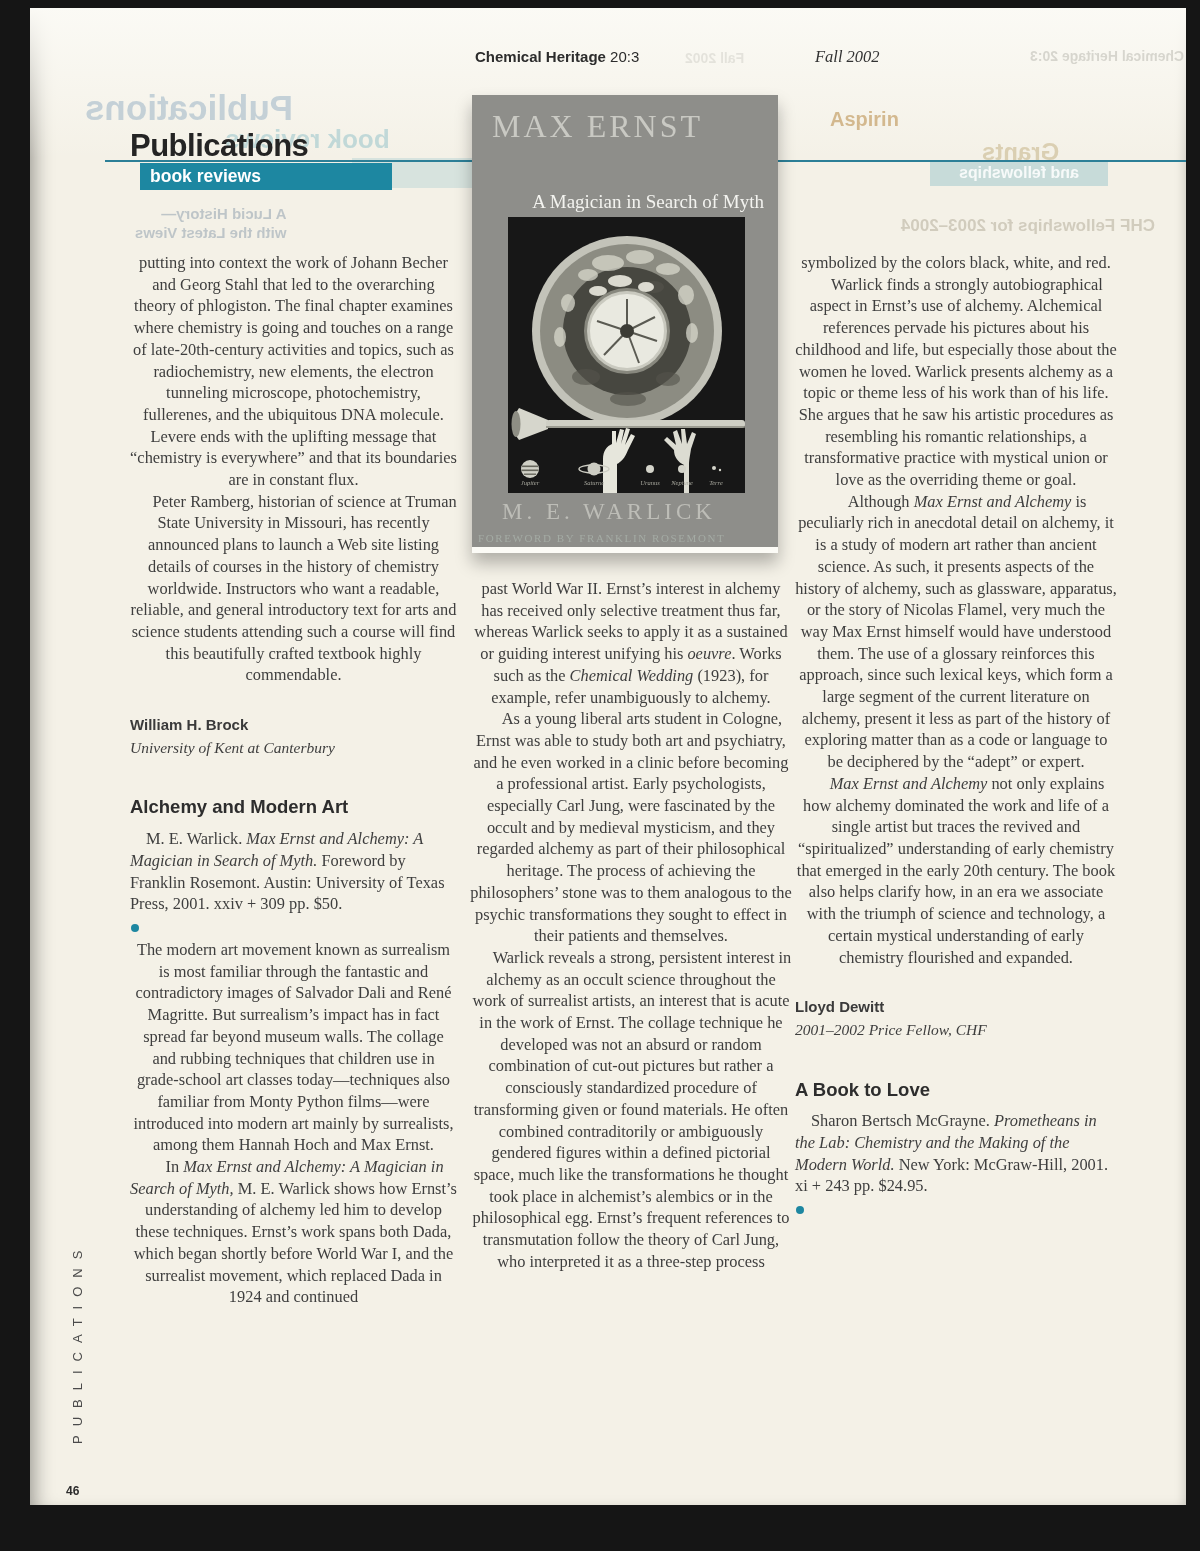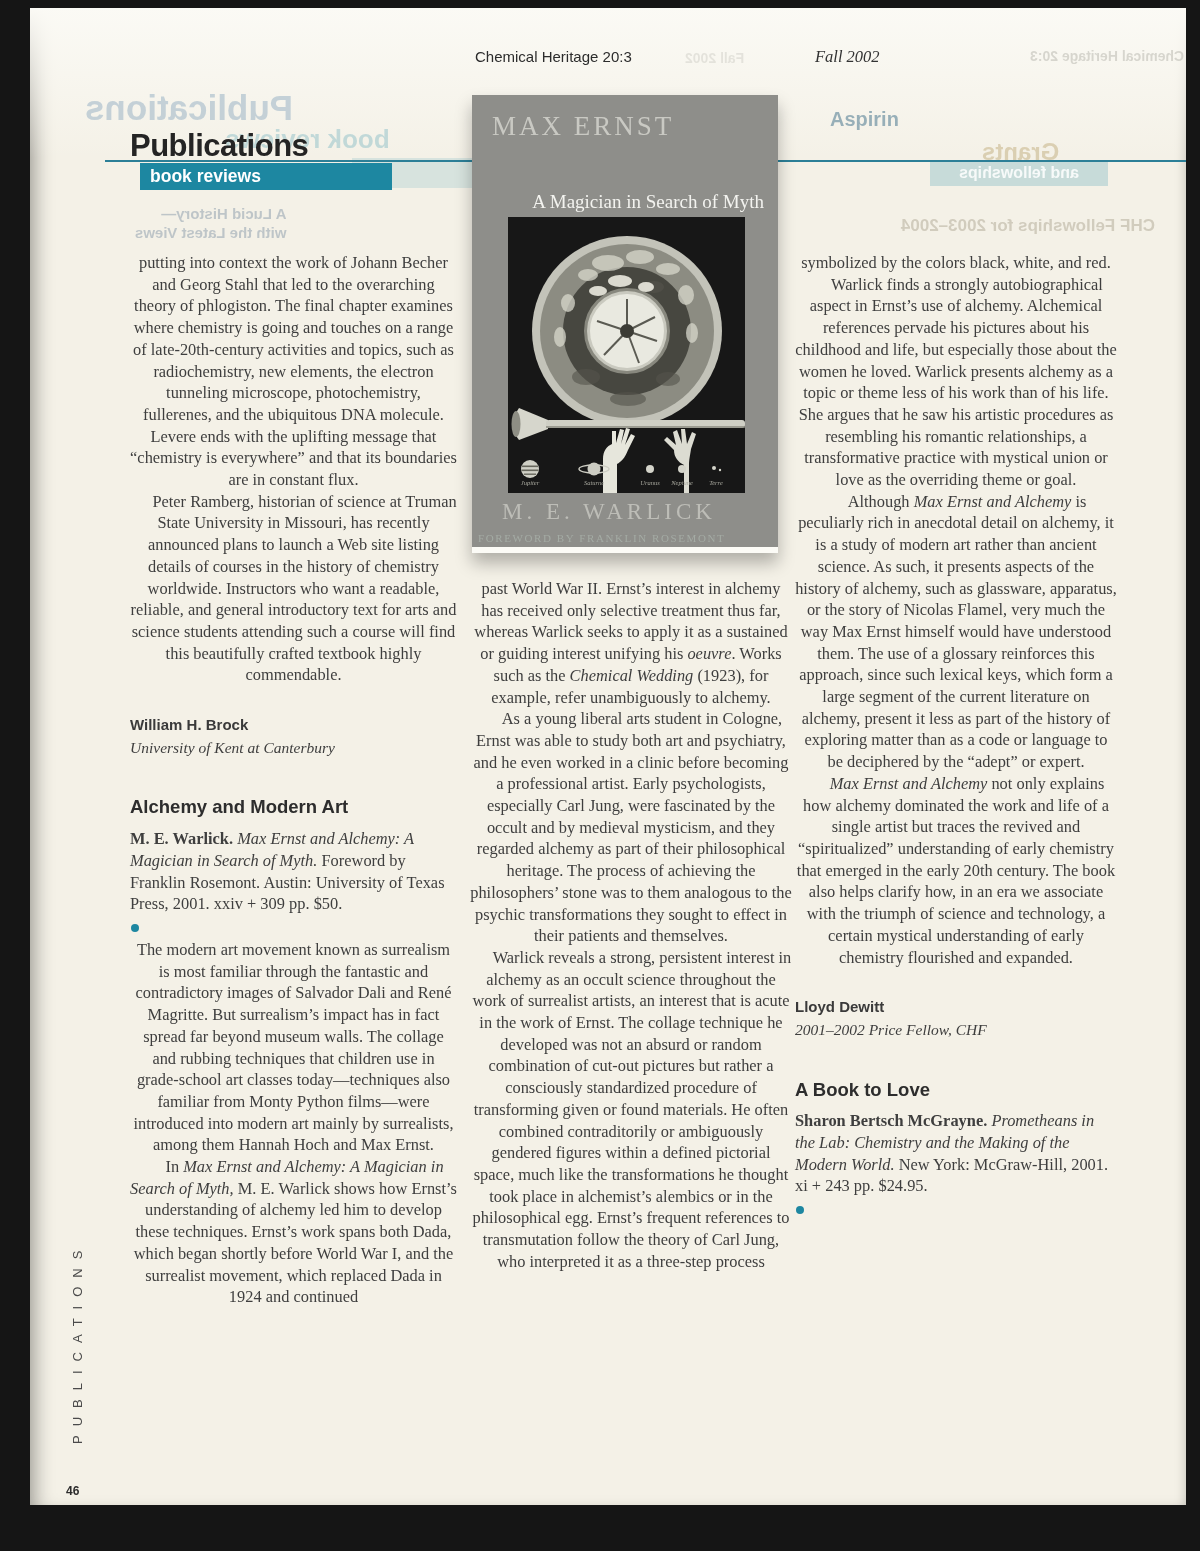--- a/index.html
+++ b/index.html
@@ -5,62 +5,62 @@
   html,body{margin:0;padding:0;}
   body{width:1200px;height:1551px;position:relative;background:#151515;overflow:hidden;
        font-family:"Liberation Serif",serif;}
   .page{position:absolute;left:30px;top:8px;width:1156px;height:1497px;background:#f4f1e7;overflow:hidden;
         box-shadow:inset 16px 0 20px -12px rgba(0,0,0,.38), inset -8px 0 12px -8px rgba(0,0,0,.22);}
   .page::before{content:"";position:absolute;left:0;top:0;right:0;height:150px;
         background:linear-gradient(#fbfaf5, rgba(251,250,245,0));}
   
   .journal{position:absolute;left:445px;top:40px;font-family:"Liberation Sans",sans-serif;
            font-size:15px;color:#2c2c2c;z-index:2;}
-  .journal .jb{font-weight:normal;margin-top:42px;}
+  .journal .jb{font-weight:bold;margin-top:42px;}
   .season{position:absolute;left:785px;top:39px;font-style:italic;font-size:16.5px;color:#333;z-index:2;}
   
   .rule{position:absolute;left:75px;right:0;top:152px;height:2px;background:#2c7f97;z-index:1;}
   
   .masthead-title{position:absolute;left:100px;top:120px;font-family:"Liberation Sans",sans-serif;
         font-weight:bold;font-size:31px;letter-spacing:-0.5px;color:#242424;z-index:2;}
   .masthead-banner{position:absolute;left:110px;top:155px;width:252px;height:27px;background:#1d87a1;
         color:#fff;font-family:"Liberation Sans",sans-serif;font-weight:bold;font-size:17.5px;
         line-height:27px;padding-left:10px;box-sizing:border-box;z-index:2;}
   
   .ghost{position:absolute;font-family:"Liberation Sans",sans-serif;font-weight:bold;z-index:1;}
   .mir{transform:scaleX(-1);}
   .g-masthead{left:55px;top:80px;font-size:35px;color:#93aec3;opacity:.5;}
   .g-banner-text{left:195px;top:116px;font-size:26px;color:#2a8fa8;opacity:.25;}
   .g-banner-bar{left:322px;top:150px;width:120px;height:30px;background:rgba(42,143,168,.14);}
   .g-teaser{left:105px;top:196px;font-size:15px;line-height:19px;color:#7d91a4;opacity:.45;}
-  .g-aspirin{left:800px;top:100px;font-size:20px;color:#0c4a6e;opacity:.4;}
+  .g-aspirin{left:800px;top:100px;font-size:20px;color:#a16207;opacity:.4;}
   .g-grants{left:952px;top:130px;font-size:24px;color:#c2ae7e;opacity:.5;}
   .g-grants-bar{left:900px;top:152px;width:178px;height:26px;background:rgba(42,143,168,.22);
         color:rgba(255,255,255,.85);font-size:16px;line-height:26px;text-align:center;}
   .g-chf{left:815px;top:208px;font-size:17px;color:#b5ae9c;opacity:.55;width:310px;}
   .g-header{left:1000px;top:40px;font-size:14px;color:#8a8a80;opacity:.3;}
   .g-fall{left:655px;top:42px;font-size:14px;color:#8a8a80;opacity:.18;}
   
   .cover{position:absolute;left:442px;top:87px;width:306px;height:452px;background:#8e8e8a;z-index:3;
          border-bottom:6px solid #fcfbf6;box-shadow:0 10px 16px rgba(0,0,0,.28);}
-  .cover-title{position:absolute;left:20px;top:14px;font-size:27px;line-height:35px;letter-spacing:3px;
+  .cover-title{position:absolute;left:20px;top:14px;font-size:32px;line-height:35px;letter-spacing:3px;
          color:#c9c9c3;font-family:"Liberation Serif",serif;}
   .cover-subtitle{position:absolute;right:14px;top:96px;font-size:19px;color:#f3f3ef;}
   .cover-art{position:absolute;left:36px;top:122px;width:237px;height:276px;background:#171717;}
   .cover-author{position:absolute;left:30px;top:404px;font-size:23px;letter-spacing:4px;color:#bdbdb7;}
   .cover-foreword{position:absolute;left:6px;top:437px;font-size:11px;letter-spacing:1.6px;color:#a4aba4;}
   
   .col{position:absolute;width:322px;font-size:16.4px;line-height:21.7px;color:#3e3e3e;z-index:2;}
   #col-left{left:100px;top:244px;width:327px;}
   #col-mid{left:440px;top:570px;}
   #col-right{left:765px;top:244px;}
   .para{margin:0;text-align:center;}
   .para.indent{text-indent:22px;}
   .seg-i{font-style:italic;}
-  .seg-b{font-weight:bold;}
+  .seg-b{font-weight:normal;margin-left:16px;}
   .rev-name{font-family:"Liberation Sans",sans-serif;font-weight:bold;font-size:15px;color:#3a3a3a;margin-top:28px;}
   .rev-aff{font-style:italic;font-size:15.5px;margin-top:1px;color:#3e3e3e;}
   .section-heading{font-family:"Liberation Sans",sans-serif;font-weight:bold;font-size:18.5px;
         color:#2d2d2d;margin:38px 0 10px 0;}
   .citation{margin:0;}
   .bullet{width:8px;height:8px;border-radius:50%;background:#1d87a1;margin:9px 0 7px 1px;}
   
   .page-num{position:absolute;left:36px;top:1476px;font-family:"Liberation Sans",sans-serif;
         font-weight:bold;font-size:12px;color:#2c2c2c;z-index:2;}
   .vert-label{position:absolute;left:40px;top:1168px;height:268px;writing-mode:vertical-rl;

